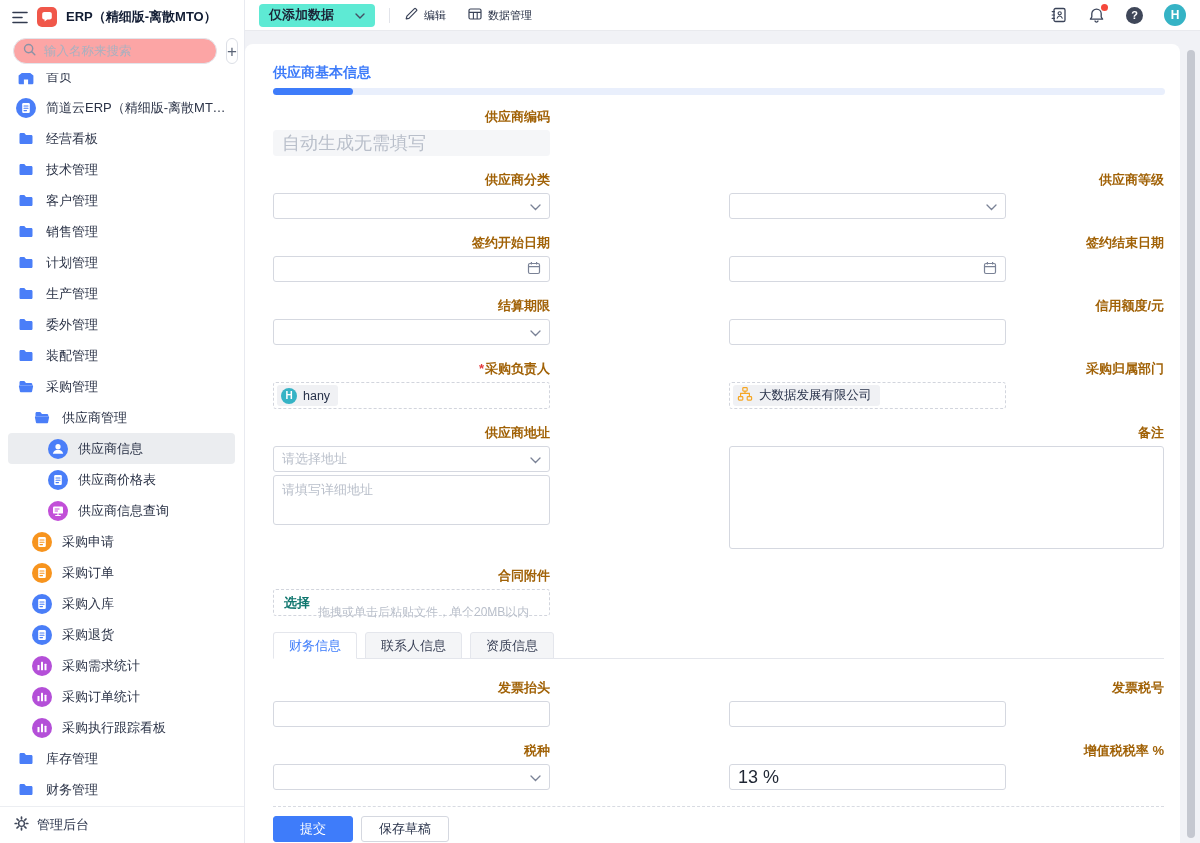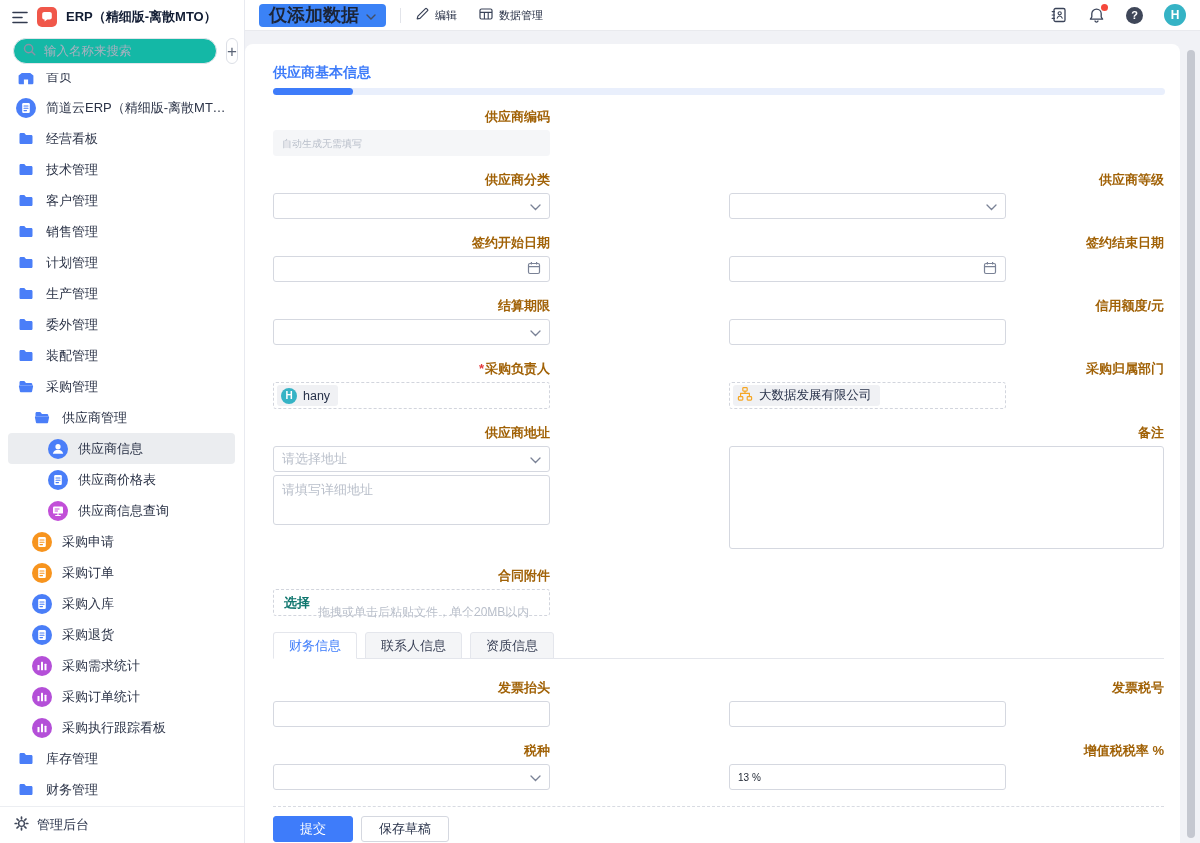--- a/index.html
+++ b/index.html
@@ -10,58 +10,58 @@
   }
   .app { display:flex; width:1200px; height:843px; overflow:hidden; position:relative; }
 
   
   .sidebar { width:245px; min-width:245px; background:#fff; border-right:1px solid #e8eaf0; display:flex; flex-direction:column; }
   .sb-header { height:28px; margin-top:3px; display:flex; align-items:center; padding:0 12px; gap:9px; }
   .fold-btn { display:flex; align-items:center; cursor:pointer; }
   .app-logo { width:20px; height:20px; flex:0 0 20px; }
   .sb-title { font-weight:bold; font-size:13px; color:#111c33; white-space:nowrap; }
   .sb-search { display:flex; align-items:center; gap:9px; padding:7px 13px 9px 13px; }
-  .search-box { flex:1; height:26px; border:1px solid #e3e5eb; border-radius:13px; background:#14b8a6; display:flex; align-items:center; padding:0 9px; gap:6px; }
+  .search-box { flex:1; height:26px; border:1px solid #e3e5eb; border-radius:13px; background:#fca5a5; display:flex; align-items:center; padding:0 9px; gap:6px; }
   .search-box input { border:none; outline:none; flex:1; font-size:12.5px; color:#1f2633; background:transparent; min-width:0; font-family:inherit; }
   .search-box input::placeholder { color:#a9b0bf; }
   .add-btn { width:26px; height:26px; border:1px solid #dcdfe6; border-radius:6px; background:#fff; display:flex; align-items:center; justify-content:center; font-size:17px; color:#5a6476; line-height:1; cursor:pointer; }
   .nav { flex:1; overflow:hidden; position:relative; }
   .nav-inner { margin-top:-12px; }
   .nav-item { height:31px; display:flex; align-items:center; gap:10px; margin:0 9px 0 8px; border-radius:4px; cursor:pointer; }
   .nav-item .nav-icn { display:flex; align-items:center; justify-content:center; width:20px; flex:0 0 20px; }
   .nav-item .nav-label { color:#2b3347; font-size:13px; white-space:nowrap; overflow:hidden; text-overflow:ellipsis; }
   .nav-item.lvl1 { padding-left:8px; }
   .nav-item.lvl2 { padding-left:24px; }
   .nav-item.lvl3 { padding-left:40px; }
   .nav-item.selected { background:#ebedf0; }
   .sb-footer { height:37px; border-top:1px solid #eceef2; display:flex; align-items:center; gap:8px; padding:0 14px; }
   .sb-footer .label { color:#28324a; font-size:13px; }
 
   
   .main { flex:1; display:flex; flex-direction:column; background:#f1f2f6; min-width:0; }
   .toolbar { height:31px; background:#fff; border-bottom:1px solid #e9eaee; display:flex; align-items:center; padding:0 14px; flex:0 0 31px; }
-  .chip { background:#3b82f6; border-radius:4px; height:23px; display:flex; align-items:center; padding:0 10px; gap:7px; font-weight:bold; color:#1c2538; font-size:18px; cursor:pointer; }
+  .chip { background:#5eead4; border-radius:4px; height:23px; display:flex; align-items:center; padding:0 10px; gap:21px; font-weight:bold; color:#1c2538; font-size:13px; cursor:pointer; }
   .tb-divider { width:1px; height:15px; background:#e2e4ea; margin:0 14px; }
   .tb-btn { display:flex; align-items:center; gap:6px; color:#252e44; font-size:11px; cursor:pointer; margin-right:22px; }
   .tb-right { margin-left:auto; display:flex; align-items:center; gap:21px; }
   .tb-icon { position:relative; display:flex; align-items:center; cursor:pointer; }
   .bell-dot { position:absolute; top:-3px; right:-3px; width:7px; height:7px; border-radius:50%; background:#f5483b; }
   .help-circle { width:17px; height:17px; border-radius:50%; background:#3f4759; color:#fff; font-size:11px; font-weight:bold; display:flex; align-items:center; justify-content:center; }
   .avatar { width:22px; height:22px; border-radius:50%; background:#35b3c5; color:#fff; font-size:12px; font-weight:bold; display:flex; align-items:center; justify-content:center; }
 
   
   .card { flex:1; margin:13px 20px 0 0; background:#fff; border-radius:8px 8px 0 0; padding:20px 16px 0 28px; overflow:hidden; }
   .section-title { color:#3e7cfa; font-size:14px; font-weight:bold; line-height:16px; }
   .progress { margin-top:8px; margin-bottom:14px; height:7px; border-radius:4px; background:#e9effc; position:relative; width:892px; }
   .progress-fill { position:absolute; left:0; top:0; height:7px; width:80px; border-radius:4px; background:#3e7cfa; }
   .frow { display:grid; grid-template-columns:277px 435px; column-gap:179px; margin-bottom:16px; }
   .flabel { display:block; font-weight:bold; font-size:13px; color:#a16207; line-height:16px; margin-bottom:5px;text-align:right; }
   .flabel.req::before { content:"*"; color:#e4393c; margin-right:1px; }
   .inp { width:277px; height:26px; border:1px solid #d5d8e0; border-radius:3px; background:#fff; display:flex; align-items:center; padding:0 8px; color:#1f2633; font-size:13px; }
-  .inp input { border:none; outline:none; width:100%; font-size:10px; color:#1f2633; background:transparent; font-family:inherit; padding:0; }
+  .inp input { border:none; outline:none; width:100%; font-size:18px; color:#1f2633; background:transparent; font-family:inherit; padding:0; }
   .inp input::placeholder, .ph { color:#b9bfca; }
   .inp.disabled { background:#f5f6f8; border-color:#f5f6f8; }
   .inp.select { justify-content:space-between; cursor:pointer; }
   .dashed-box { width:277px; height:27px; border:1px dashed #d2d5dd; border-radius:3px; display:flex; align-items:center; padding:0 3px; }
   .tag { background:#f0f1f4; border-radius:3px; height:21px; display:flex; align-items:center; gap:6px; padding:0 8px 0 4px; font-size:12.5px; color:#28324a; }
   .tag .mini-av { width:16px; height:16px; border-radius:50%; background:#35b3c5; color:#fff; font-size:10px; font-weight:bold; display:flex; align-items:center; justify-content:center; }
   .ta { border:1px solid #d5d8e0; border-radius:3px; background:#fff; width:277px; height:50px; margin-top:3px; padding:5px 8px; font-size:13px; color:#1f2633; resize:none; outline:none; font-family:inherit; }
   .ta::placeholder { color:#b9bfca; }
   .ta.big { width:435px; height:103px; margin-top:0; }
   .upload-box { width:277px; height:27px; border:1px dashed #d2d5dd; border-radius:3px; display:flex; align-items:center; padding:0 10px; gap:8px; cursor:pointer; }

